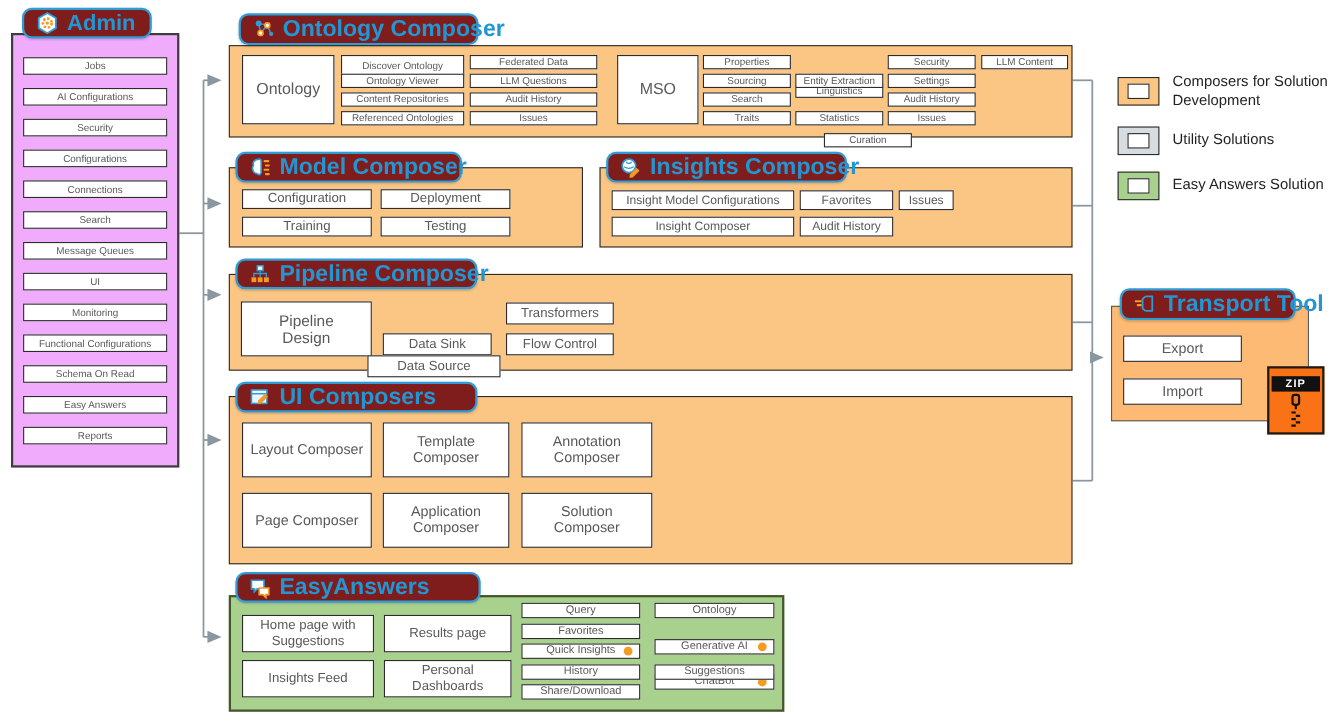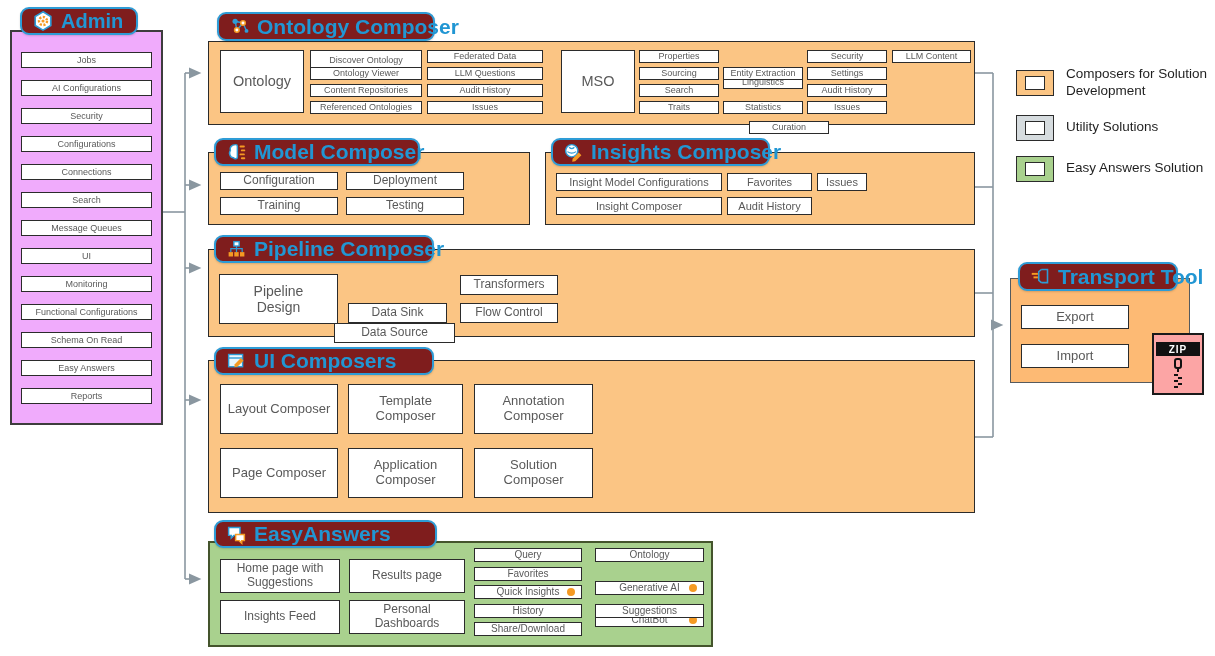--- a/index.html
+++ b/index.html
@@ -29,21 +29,21 @@
   .dot{position:absolute;right:6px;top:50%;transform:translateY(-50%);width:8px;height:8px;
        border-radius:50%;background:#F59A23;}
   .legend-row{display:flex;align-items:center;gap:12px;margin-bottom:15px;}
   .swatch{width:38px;height:26px;box-sizing:border-box;border:1.6px solid #2b2b2b;
           display:flex;align-items:center;justify-content:center;flex:none;}
   .swatch .inner{width:18px;height:12px;background:#fff;border:1.6px solid #2b2b2b;}
   .sw-orange{background:#FBC584;}
   .sw-gray{background:#D6DCDF;}
   .sw-green{background:#A9D18E;}
   .legend-label{font-size:13.5px;color:#1f1f1f;line-height:1.25;}
-  .zip{position:absolute;left:1152px;top:333px;width:52px;height:62px;background:#fca5a5;
+  .zip{position:absolute;left:1152px;top:333px;width:52px;height:62px;background:#f97316;
        border:2.2px solid #1a1a1a;box-sizing:border-box;z-index:6;}
   .zipband{position:absolute;left:2px;top:7px;right:2px;height:14px;background:#111;
            color:#fff;font-size:10px;font-weight:bold;display:flex;align-items:center;
            justify-content:center;letter-spacing:1px;}
 </style>
 </head>
 <body>
 
 <div id="canvas">
 

